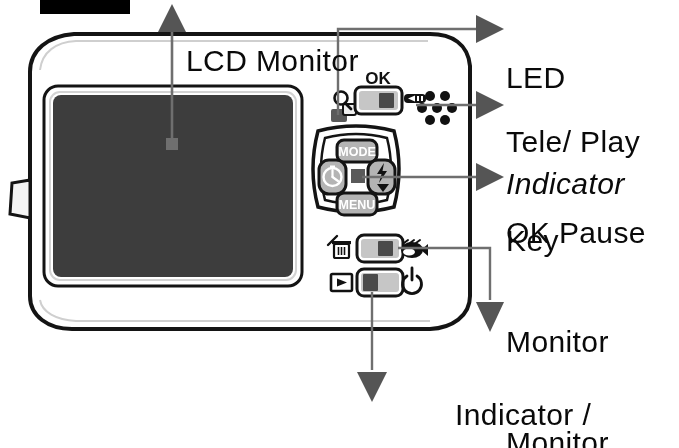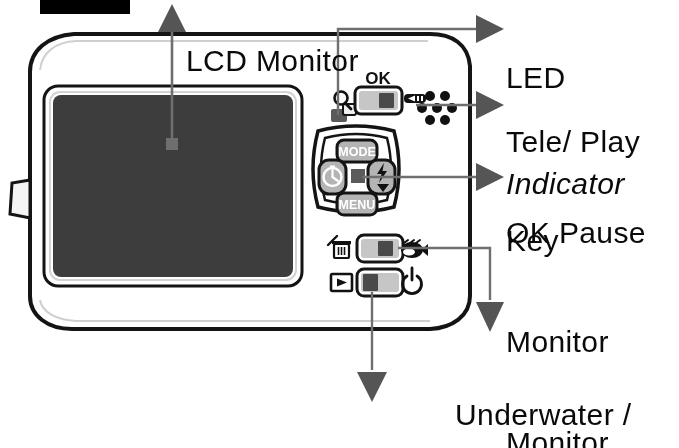--- a/index.html
+++ b/index.html
@@ -237,21 +237,21 @@
     <span>OK Pause</span>
   </div>
 
   <div class="lbl" id="lbl-key">
     <span>Key</span>
     <span>Monitor</span>
     <span>Monitor</span>
   </div>
 
   <div class="lbl" id="lbl-under">
-    <span>Underwater /</span>
+    <span>Indicator /</span>
     
   </div>
 
   <div class="lbl" id="lbl-play">
     
   </div>
 
 </div>
 
 </body></html>

